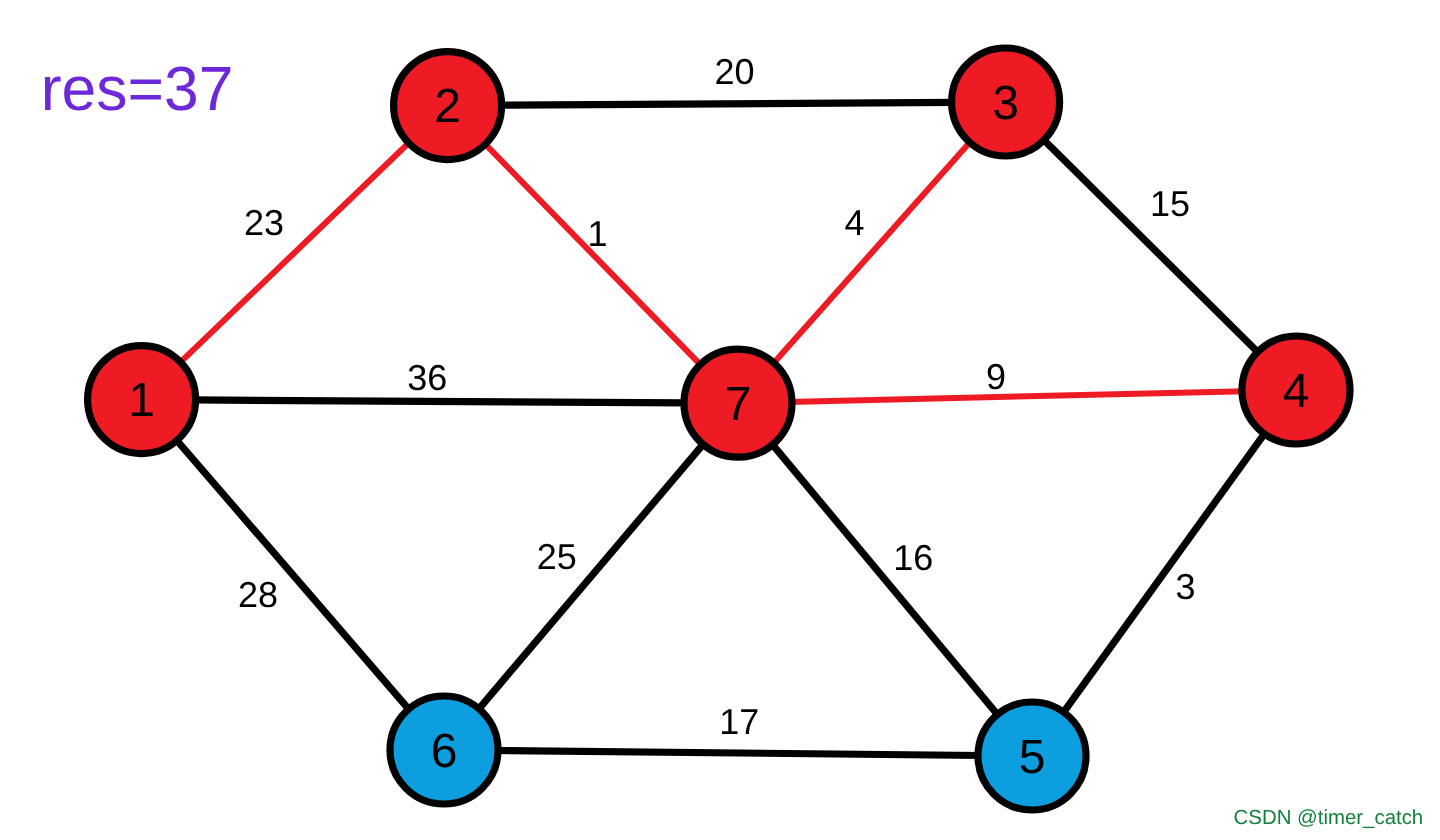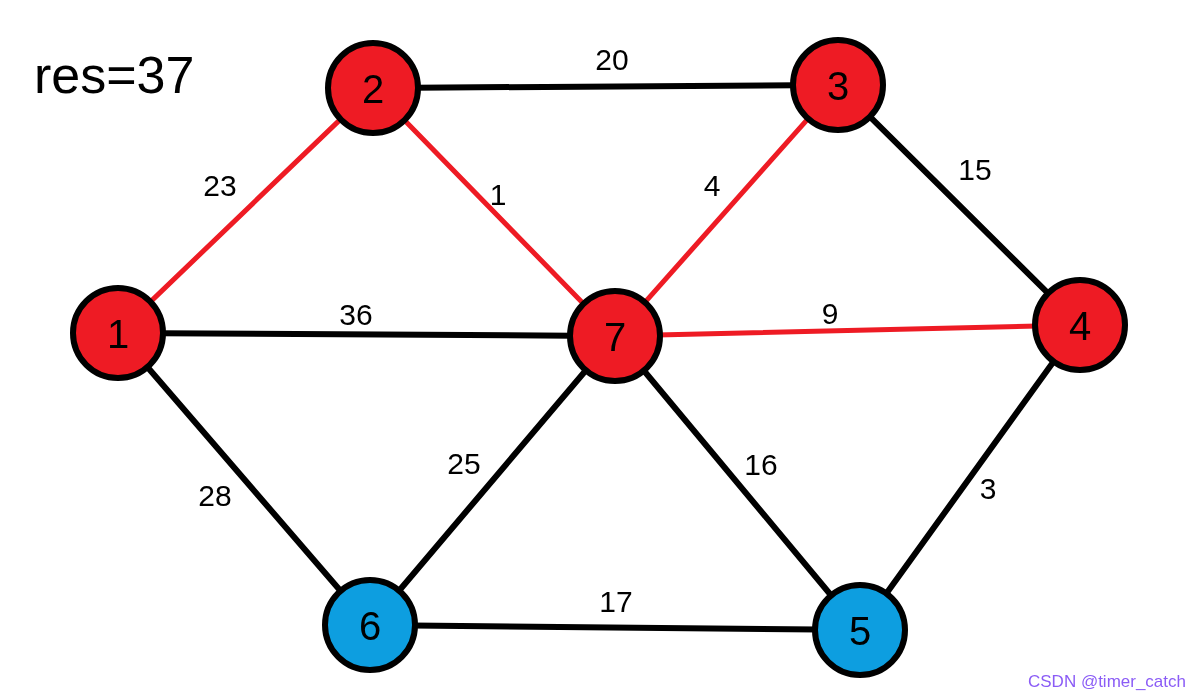--- a/index.html
+++ b/index.html
@@ -32,30 +32,30 @@
     font-size:40px;
     fill:#000000;
     text-anchor:middle;
     dominant-baseline:central;
   }
   #result-text{
     position:absolute;
     left:34px; top:45px;
     font-family:"Liberation Sans", sans-serif;
     font-size:52px;
-    color:#000000;
+    color:#6d28d9;
     letter-spacing:0px;
     white-space:nowrap;
   }
   #watermark{
     position:absolute;
     right:14px; bottom:8px;
     font-family:"Liberation Sans", sans-serif;
     font-size:17px;
-    color:#8b5cf6;
+    color:#15803d;
     white-space:nowrap;
   }
 </style>
 </head>
 <body>
 
 <div id="stage">
 
   <div id="result-text">res=37</div>
 

